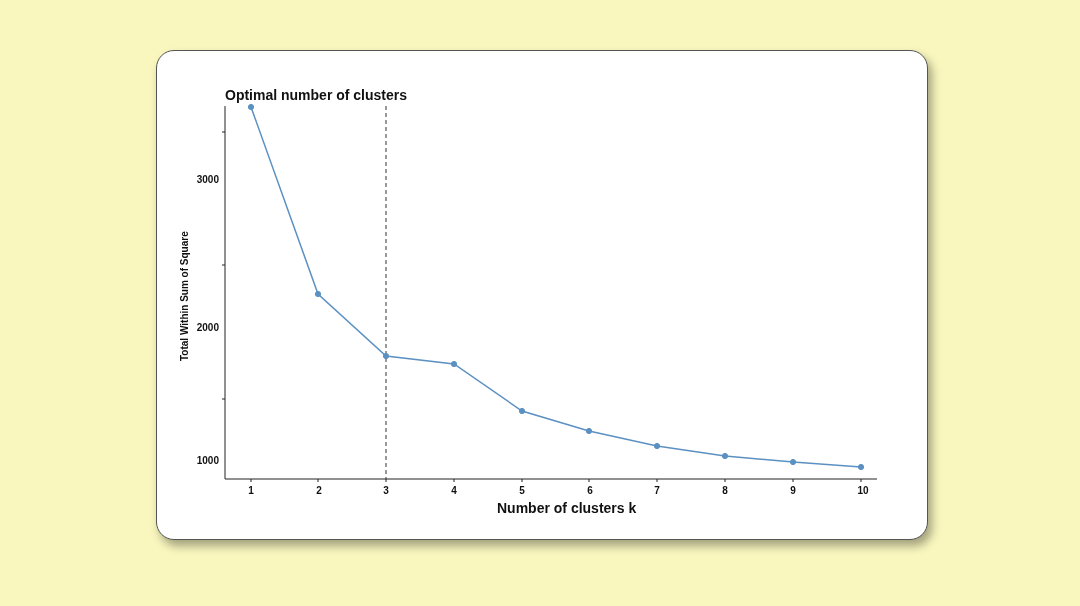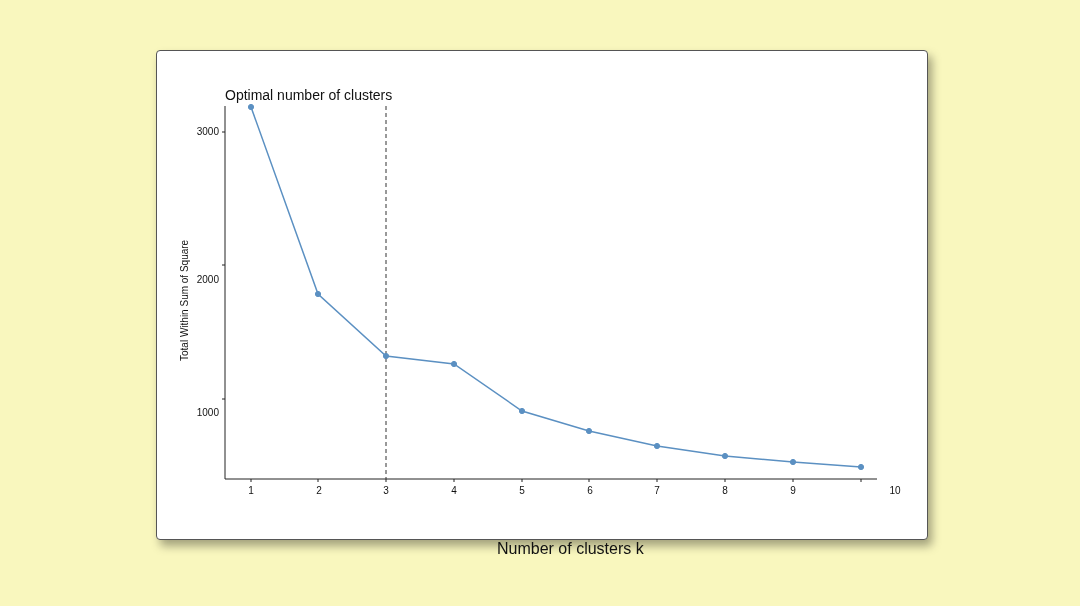--- a/index.html
+++ b/index.html
@@ -12,53 +12,53 @@
     overflow: hidden;
   }
   .card {
     position: absolute;
     left: 156px;
     top: 50px;
     width: 770px;
     height: 488px;
     background: #ffffff;
     border: 1px solid #555;
-    border-radius: 4px;
+    border-radius: 18px;
     box-shadow: 4px 6px 10px rgba(0,0,0,0.35);
+    font-weight: bold;
   }
   .plot {
     position: absolute;
     inset: 0;
   }
   .chart-title {
     position: absolute;
     font-size: 14px;
     color: #111;
   }
   .axis-label-y {
     position: absolute;
     font-size: 10px;
     color: #111;
     transform: rotate(-90deg);
     transform-origin: left top;
     white-space: nowrap;
   }
   .axis-label-x {
     position: absolute;
-    font-size: 16px;
+    font-size: 14px;
     color: #111;
     white-space: nowrap;
-    margin-top: 40px;
   }
   .tick-label {
     position: absolute;
     font-size: 10px;
     color: #111;
   }
-  .tick-label.y { text-align: right; width: 40px; }
+  .tick-label.y { text-align: right; width: 40px; margin-top: 48px; }
   .tick-label.x { text-align: center; width: 20px; }
 </style>
 </head>
 <body>
 
 <div class="card">
   <div class="plot">
 
     <div class="chart-title" style="left:68px; top:36px;">Optimal number of clusters</div>
 
@@ -72,21 +72,21 @@
 
     <div class="tick-label x" style="left:84px;  top:434px;">1</div>
     <div class="tick-label x" style="left:152px; top:434px;">2</div>
     <div class="tick-label x" style="left:219px; top:434px;">3</div>
     <div class="tick-label x" style="left:287px; top:434px;">4</div>
     <div class="tick-label x" style="left:355px; top:434px;">5</div>
     <div class="tick-label x" style="left:423px; top:434px;">6</div>
     <div class="tick-label x" style="left:490px; top:434px;">7</div>
     <div class="tick-label x" style="left:558px; top:434px;">8</div>
     <div class="tick-label x" style="left:626px; top:434px;">9</div>
-    <div class="tick-label x" style="left:728px; top:434px;">10</div>
+    <div class="tick-label x" style="left:696px; top:434px;">10</div>
 
     <svg width="770" height="488" viewBox="0 0 770 488" style="position:absolute; left:0; top:0;">
 
       <line x1="68" y1="428" x2="720" y2="428" stroke="#222" stroke-width="1"></line>
       <line x1="68" y1="428" x2="68" y2="55" stroke="#222" stroke-width="1"></line>
 
       <line x1="65" y1="81" x2="68" y2="81" stroke="#222"></line>
       <line x1="65" y1="214" x2="68" y2="214" stroke="#222"></line>
       <line x1="65" y1="348" x2="68" y2="348" stroke="#222"></line>
 

